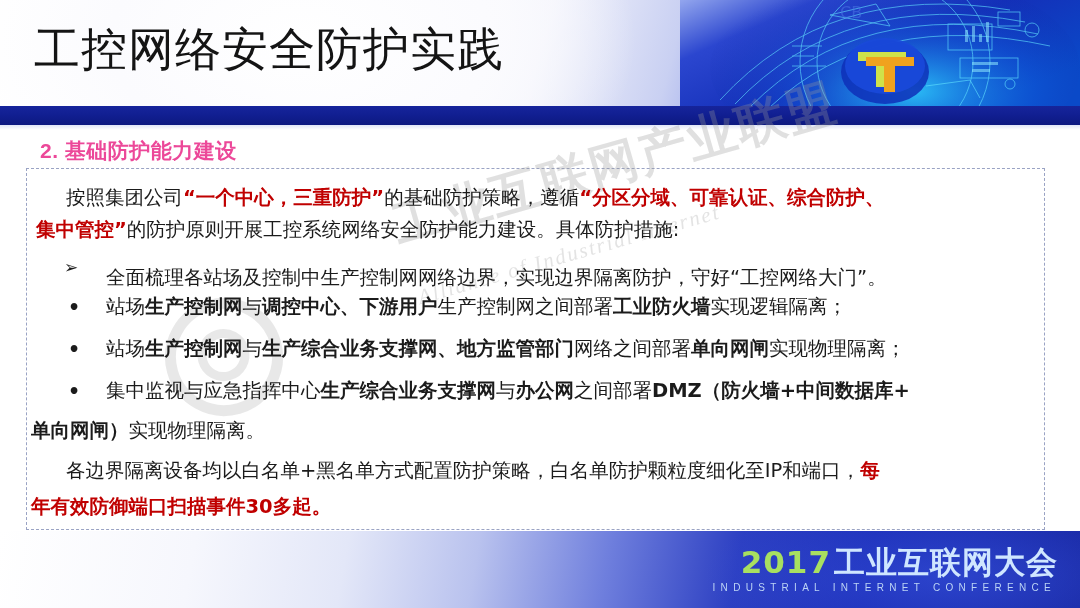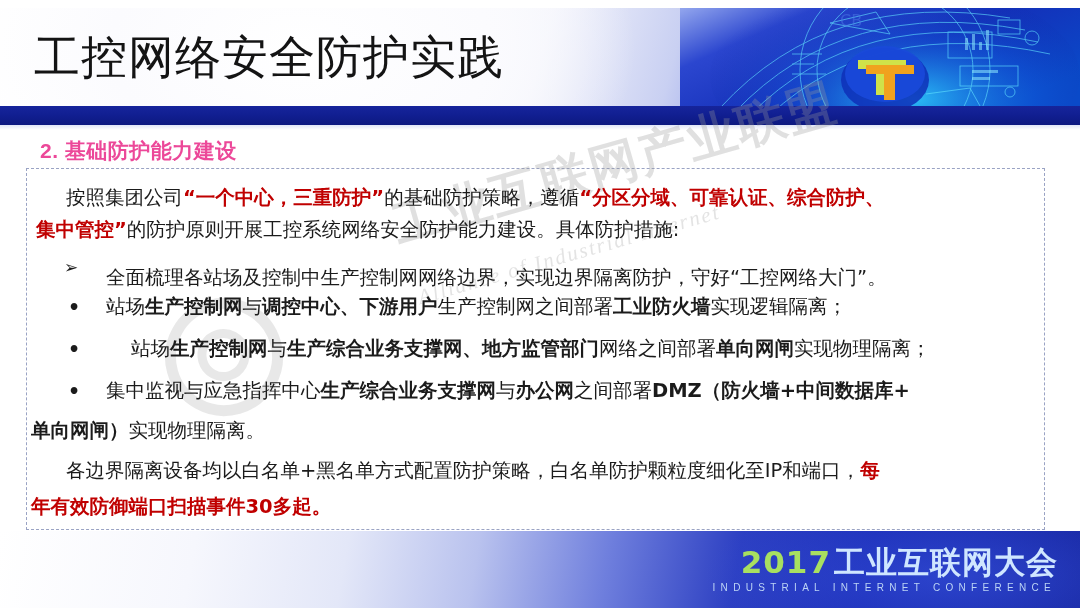--- a/index.html
+++ b/index.html
@@ -10,21 +10,20 @@
   }
   .slide{position:relative;width:1080px;height:608px;overflow:hidden;background:#fff;}
 
   
   .header{
     position:absolute;left:0;top:0;width:1080px;height:107px;
     background:
       radial-gradient(ellipse 420px 260px at 300px 40px, #ffffff 0%, #fbfbfe 45%, rgba(255,255,255,0) 80%),
       linear-gradient(105deg,#ffffff 0%,#ffffff 38%,#f2f3fb 50%,#c9d0f2 62%,#7f8fe8 72%,#3450d8 82%,#1733c4 92%,#0f2bb8 100%);
     overflow:hidden;
-    margin-top:8px;
   }
   .hdr-art{
     position:absolute;right:0;top:0;width:400px;height:107px;overflow:hidden;
   }
   .hdr-title{
     position:absolute;left:34px;top:21px;
     font-size:46px;line-height:56px;color:#141414;
     font-weight:400;letter-spacing:1px;
     font-family:"DejaVu Sans","Liberation Sans",sans-serif;
     white-space:nowrap;
@@ -215,21 +214,21 @@
     <div class="ln" style="left:80px;top:98px;">
       <span>全面梳理各站场及控制中生产控制网网络边界，实现边界隔离防护，守好“工控网络大门”。</span>
     </div>
 
     <div class="bullet-dot" style="left:42px;top:127px;">•</div>
     <div class="ln" style="left:80px;top:127px;">
       <span>站场</span><span class="b">生产控制网</span><span>与</span><span class="b">调控中心、下游用户</span><span>生产控制网之间部署</span><span class="b">工业防火墙</span><span>实现逻辑隔离；</span>
     </div>
 
     <div class="bullet-dot" style="left:42px;top:169px;">•</div>
-    <div class="ln" style="left:80px;top:169px;margin-left:25px;">
+    <div class="ln" style="left:80px;top:169px;">
       <span>站场</span><span class="b">生产控制网</span><span>与</span><span class="b">生产综合业务支撑网、地方监管部门</span><span>网络之间部署</span><span class="b">单向网闸</span><span>实现物理隔离；</span>
     </div>
 
     <div class="bullet-dot" style="left:42px;top:211px;">•</div>
     <div class="ln" style="left:80px;top:211px;">
       <span>集中监视与应急指挥中心</span><span class="b">生产综合业务支撑网</span><span>与</span><span class="b">办公网</span><span>之间部署</span><span class="b">DMZ（防火墙+中间数据库+</span>
     </div>
     <div class="ln" style="left:40px;top:291px;">
       <span>各边界隔离设备均以白名单+黑名单方式配置防护策略，白名单防护颗粒度细化至IP和端口，</span><span class="red">每</span>
     </div>

